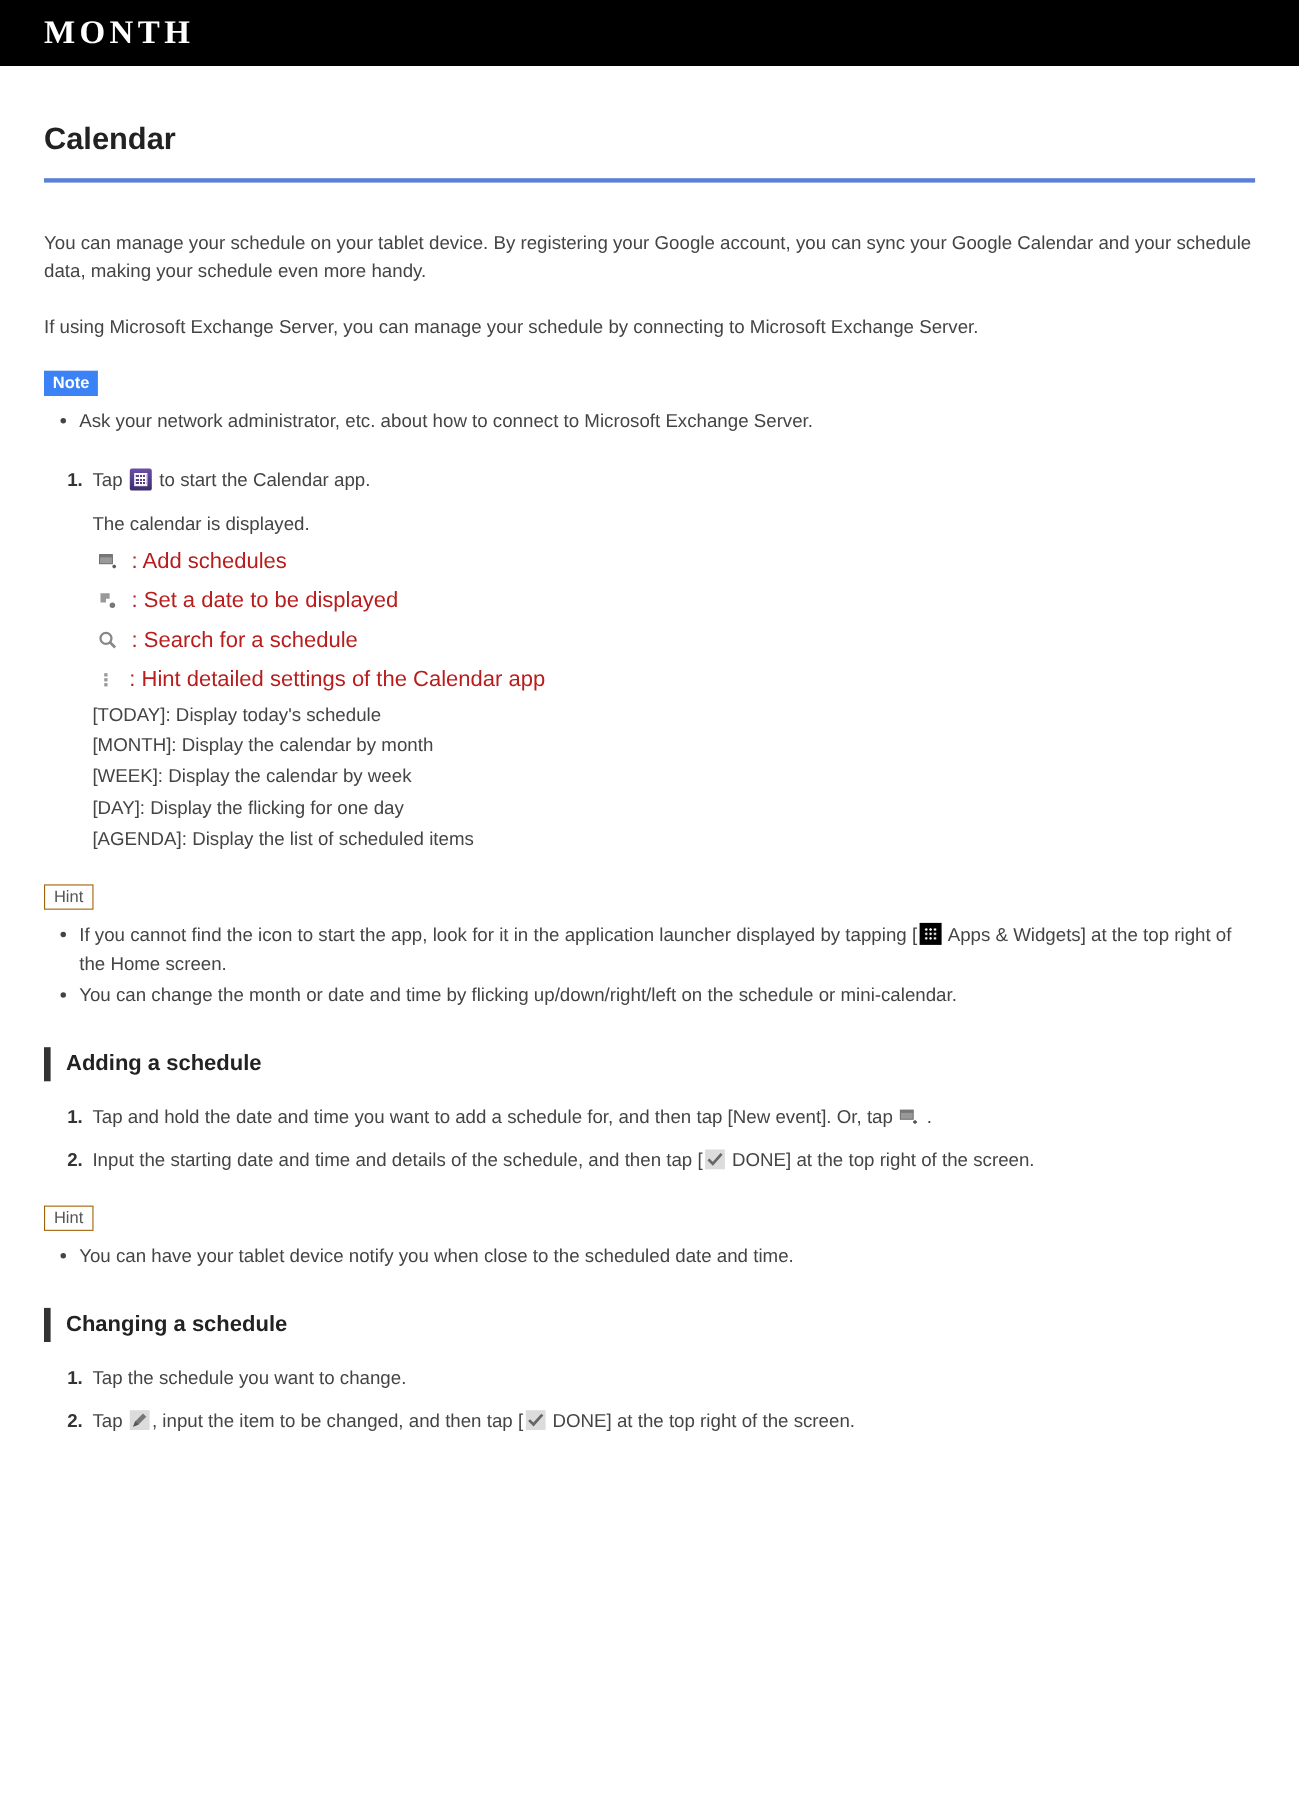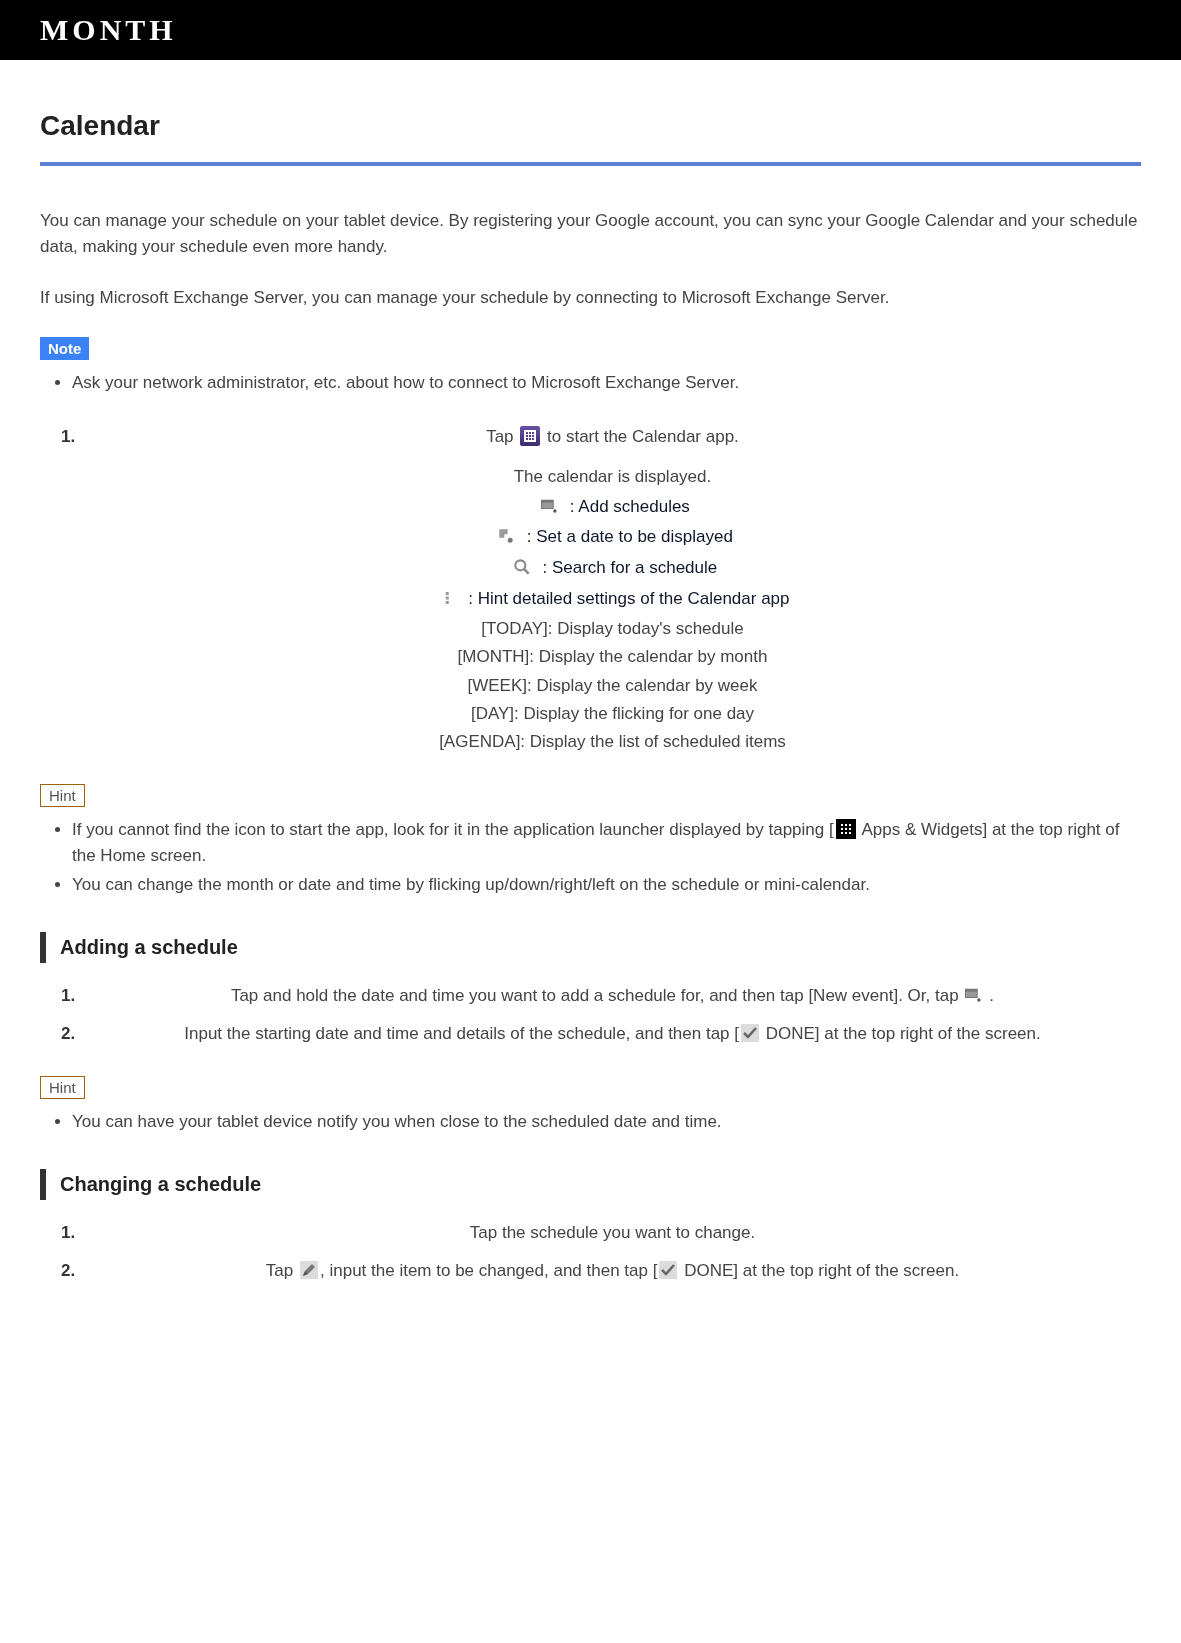--- a/index.html
+++ b/index.html
@@ -67,21 +67,20 @@
   }
   ul > li {
     font-size: 17px;
     line-height: 1.55;
     color: #444;
     margin-bottom: 2px;
   }
   ol {
     margin: 8px 0 28px 0;
     padding-left: 40px;
-    text-align: center;
   }
   ol > li {
     font-size: 17px;
     line-height: 1.55;
     color: #444;
     margin-bottom: 12px;
     padding-left: 4px;
   }
   ol > li::marker {
     font-weight: bold;
@@ -90,23 +89,23 @@
   .sub {
     margin-top: 14px;
   }
   .sub-line {
     font-size: 17px;
     line-height: 1.55;
     color: #444;
     margin-bottom: 2px;
   }
   .icon-line {
-    font-size: 17px;
+    font-size: 20px;
     line-height: 1.7;
-    color: #0f172a;
+    color: #b91c1c;
     margin-bottom: 2px;
     padding-left: 4px;
   }
   .section-h {
     font-size: 20px;
     font-weight: bold;
     color: #222;
     border-left: 6px solid #333;
     padding: 4px 0 4px 14px;
     margin: 34px 0 20px 0;

